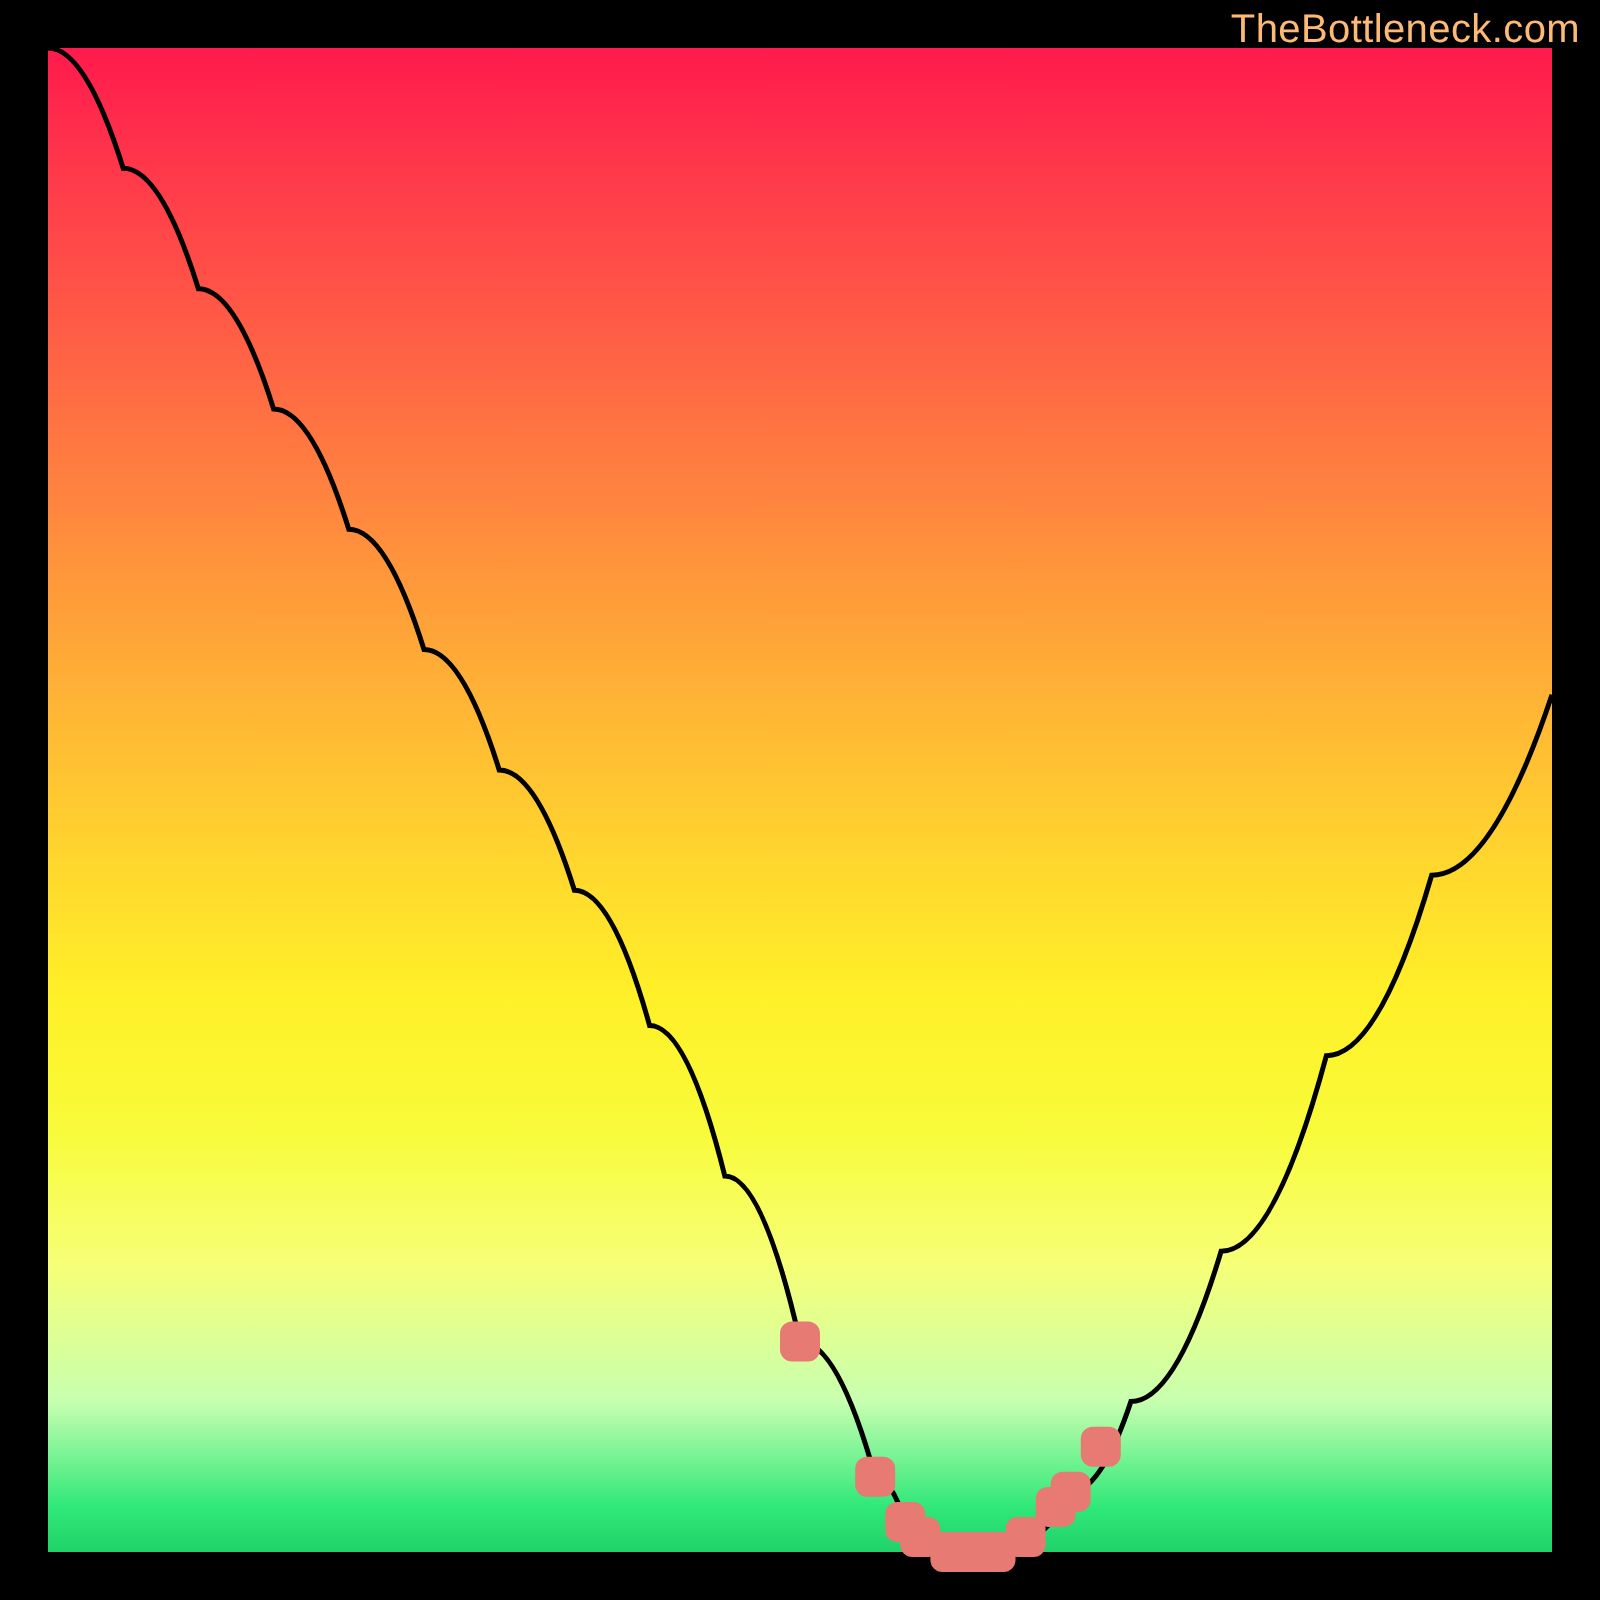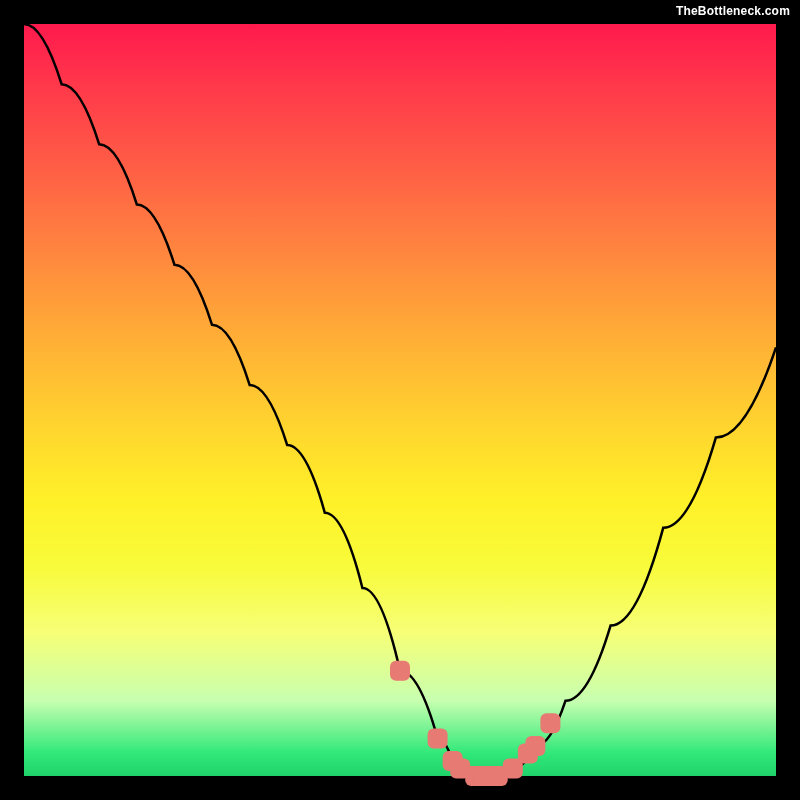--- a/index.html
+++ b/index.html
@@ -31,23 +31,23 @@
       #f6ff77 81%,
       #c7ffb0 90%,
       #30e879 97%,
       #20d26a 100%
     );
   }
   .watermark {
     position: absolute;
     top: 4px;
     right: 10px;
-    color: #ffffff;
-    font-size: 12px;
-    font-weight: 700;
+    color: #fdba74;
+    font-size: 20px;
+    font-weight: 400;
     letter-spacing: 0.2px;
     z-index: 5;
   }
   svg.curve {
     position: absolute;
     left: 0;
     top: 0;
     width: 800px;
     height: 800px;
     z-index: 3;

